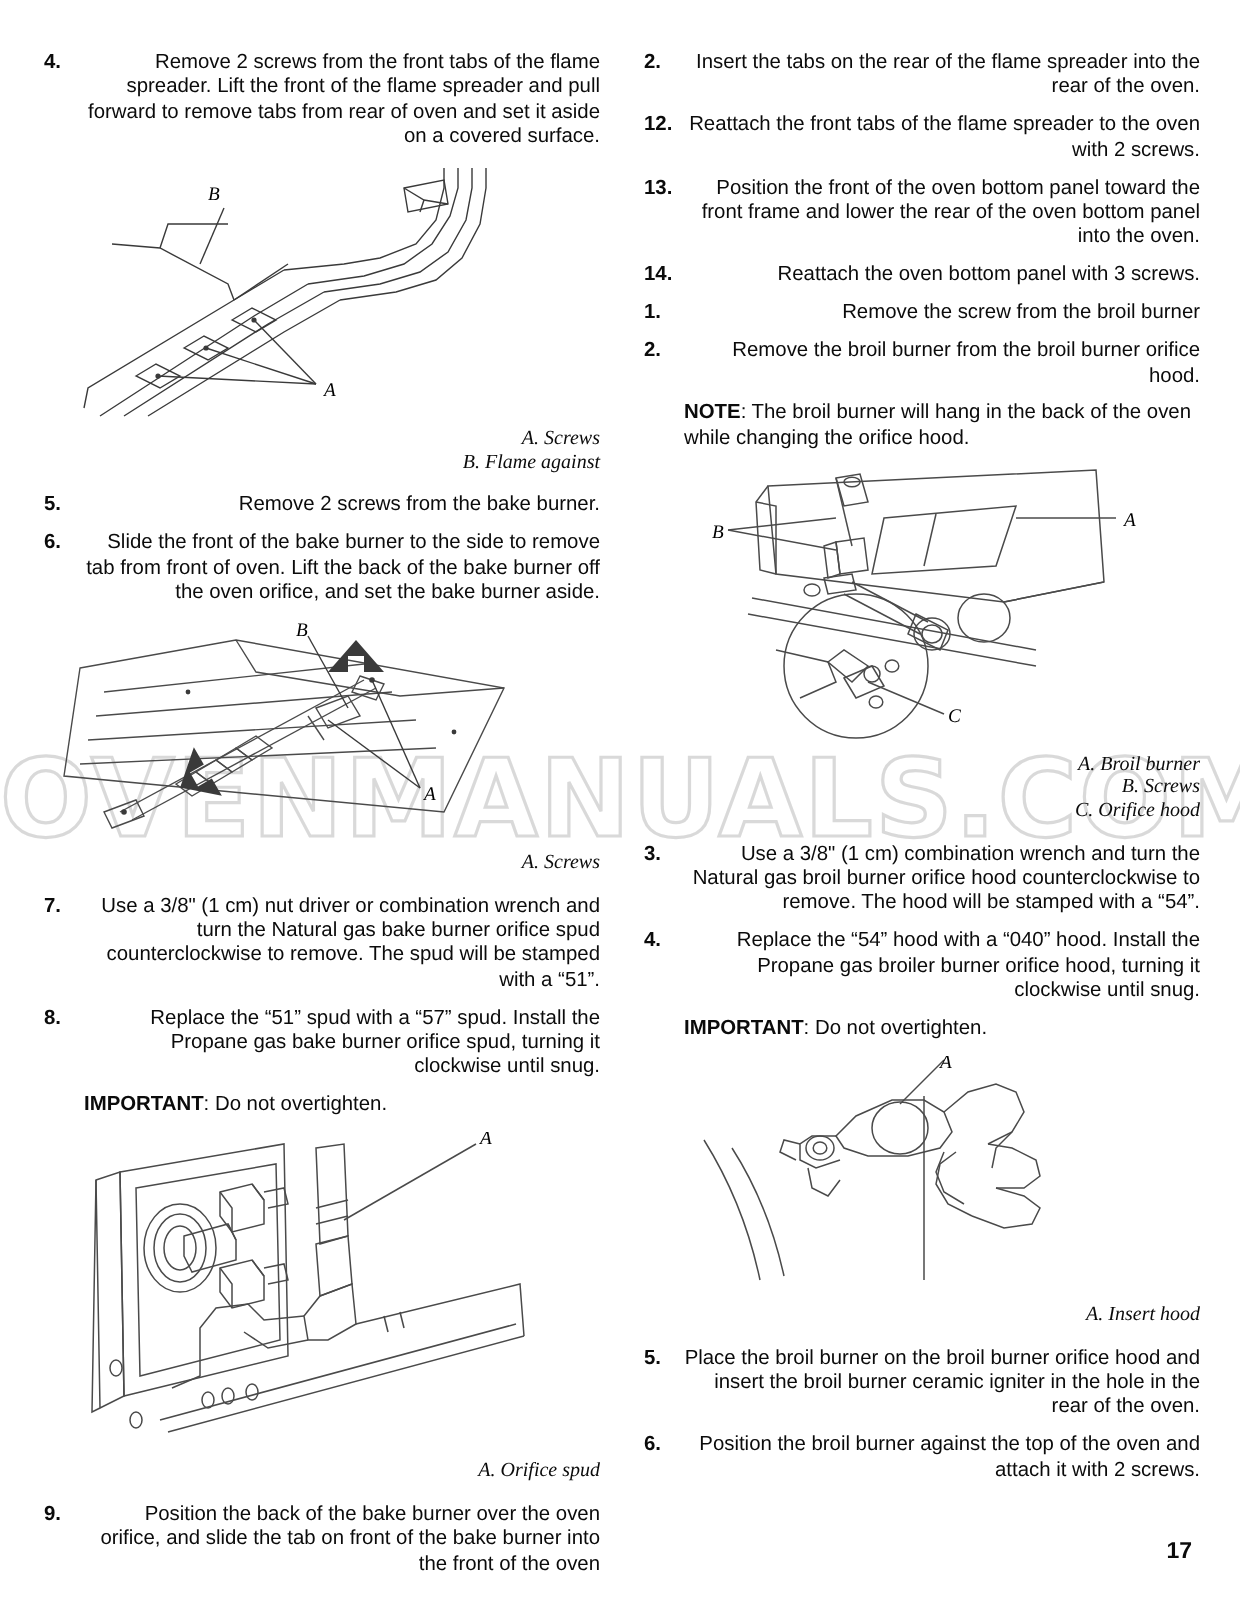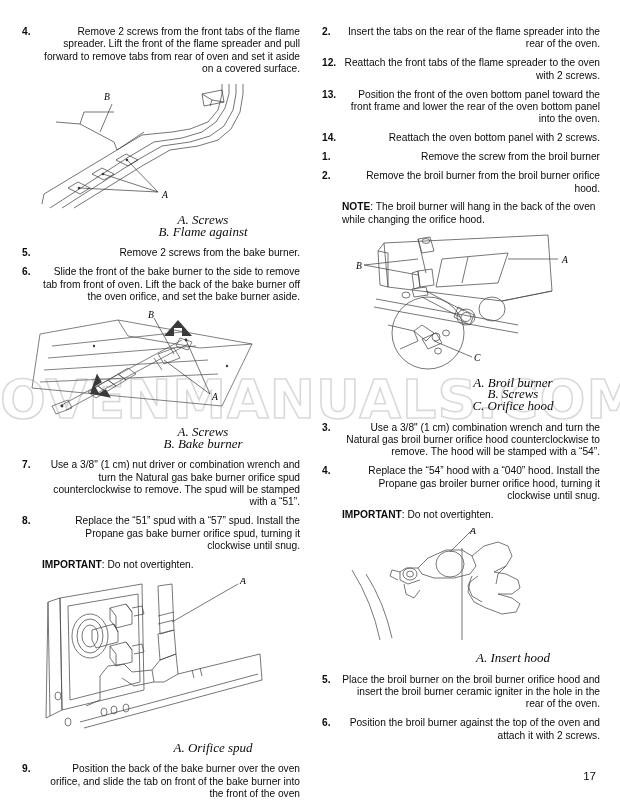--- a/index.html
+++ b/index.html
@@ -62,23 +62,23 @@
   }
   .sub-note b { font-weight: bold; }
   .lead-in {
     font-weight: bold;
   }
 
   
   .legend {
     font-family: "Liberation Serif", serif;
     font-style: italic;
-    font-size: 13px;
+    font-size: 10px;
     line-height: 11.6px;
-    text-align: center;
+    text-align: right;
     margin: 4px 0 10px 0;
     padding-left: 92px;
   }
   .legend.ind-narrow { padding-left: 84px; }
   .legend.ind-center { padding-left: 104px; }
 
   
   .section-head {
     border-top: 1.6px solid #b9b9b9;
     border-bottom: 1.6px solid #b9b9b9;
@@ -122,21 +122,21 @@
     white-space: nowrap;
     opacity: 0.95;
   }
 
   
   .page-number {
     position: absolute;
     right: 24px;
     bottom: 20px;
     font-size: 11.5px;
-    font-weight: normal;
+    font-weight: bold;
     z-index: 4;
   }
 </style>
 </head>
 <body>
 
 <div class="page">
 
   <div class="watermark">OVENMANUALS.COM</div>
 
@@ -243,21 +243,20 @@
             <path d="M142 50 L188 84"></path>
             <path d="M132 8 L152 44"></path>
           </g>
           <text class="fig-label" x="126" y="8">B</text>
           <text class="fig-label" x="190" y="90">A</text>
         </svg>
       </div>
 
       <div class="legend ind-narrow">
         <div>A. Screws</div>
-        <div>B. Bake burner</div>
       </div>
 
       <ol class="steps">
         <li>
           <span class="num">7.</span>
           <span class="txt">Use a 3/8" (1 cm) nut driver or combination wrench and turn the Natural gas bake burner orifice spud counterclockwise to remove. The spud will be stamped with a “51”.</span>
         </li>
         <li>
           <span class="num">8.</span>
           <span class="txt">Replace the “51” spud with a “57” spud. Install the Propane gas bake burner orifice spud, turning it clockwise until snug.</span>
@@ -341,21 +340,21 @@
         <li>
           <span class="num">12.</span>
           <span class="txt">Reattach the front tabs of the flame spreader to the oven with 2 screws.</span>
         </li>
         <li>
           <span class="num">13.</span>
           <span class="txt">Position the front of the oven bottom panel toward the front frame and lower the rear of the oven bottom panel into the oven.</span>
         </li>
         <li>
           <span class="num">14.</span>
-          <span class="txt">Reattach the oven bottom panel with 2 screws.</span>
+          <span class="txt">Reattach the oven bottom panel with 3 screws.</span>
         </li>
       </ol>
 
 
       <ol class="steps">
         <li>
           <span class="num">1.</span>
           <span class="txt">Remove the screw from the broil burner</span>
         </li>
         <li>

